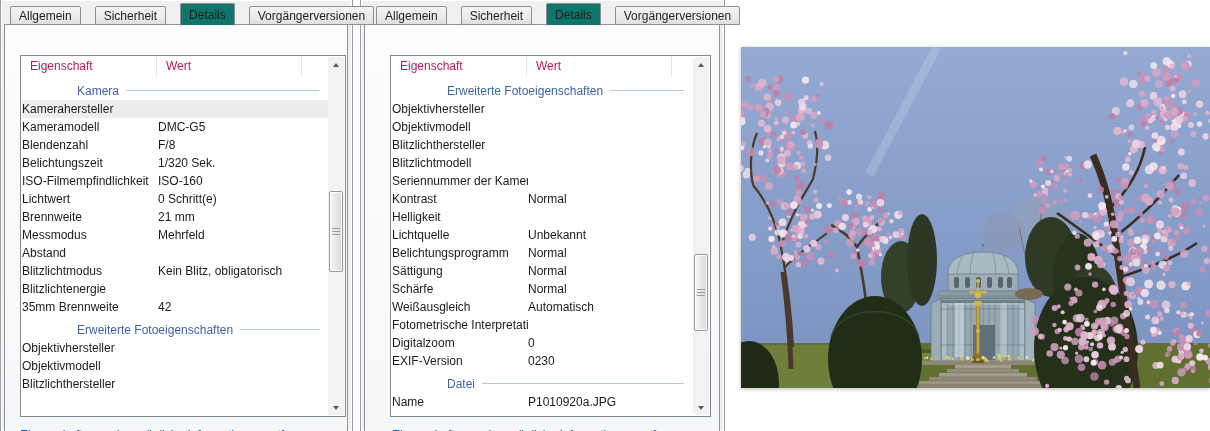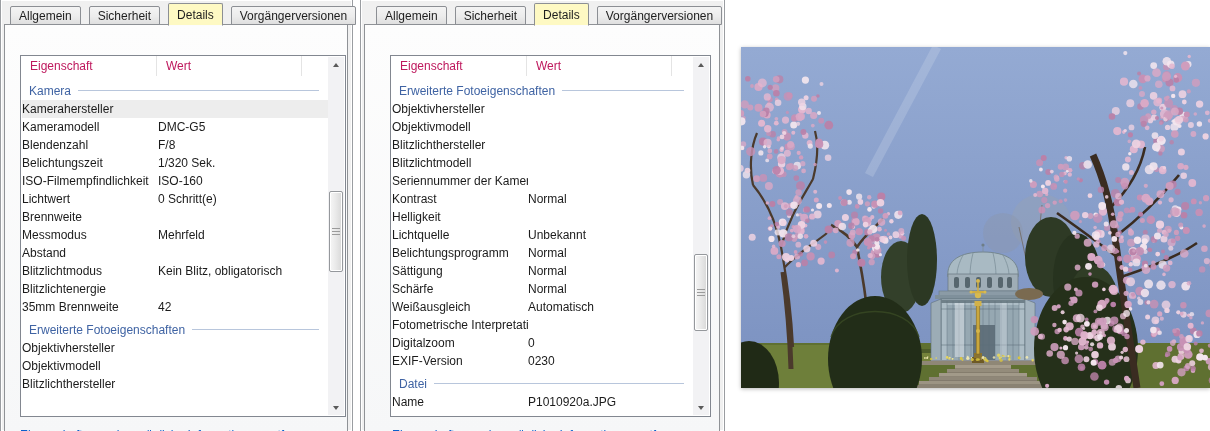--- a/index.html
+++ b/index.html
@@ -7,44 +7,44 @@
     font-family:"Liberation Sans", sans-serif; font-size:12px; color:var(--row-text,#1b1b1b); }
   .dialog { position:absolute; top:0; height:431px; background:var(--dialog-bg,#f0f0f0);
     border-left:1px solid #9a9da1; border-right:1px solid #9a9da1; box-shadow:0 0 0 1px #fff inset; }
   #dialog-left  { left:0;   width:353px; }
   #dialog-right { left:360px; width:365px; }
 
   
   .tabstrip { position:absolute; top:3px; display:flex; align-items:flex-end; height:22px; z-index:3; }
   #dialog-left  .tabstrip { left:9px; }
   #dialog-right .tabstrip { left:15px; }
-  .tab { height:19px; padding:2px 8px 12px 8px; margin-right:8px; background:linear-gradient(#f4f4f4,#ececec 55%,#dfdfdf);
+  .tab { height:19px; padding:2px 8px 12px 8px; margin-right:14px; background:linear-gradient(#f4f4f4,#ececec 55%,#dfdfdf);
     border:1px solid #8c8f94; border-radius:2px 2px 0 0; color:#1e1e1e; white-space:nowrap; cursor:default; }
-  .tab.active { height:23px; padding-top:4px; background:#fef9c3; border-bottom:1px solid #fcfcfc;
+  .tab.active { height:23px; padding-top:4px; background:#0f766e; border-bottom:1px solid #fcfcfc;
     margin-bottom:-1px; position:relative; z-index:4; }
 
   
   .tabpage { position:absolute; top:24px; bottom:-2px; left:3px; right:4px;
     background:linear-gradient(#fdfdfd,#f6f7f8); border:1px solid #8f9296; }
 
   
   .lv { position:absolute; top:30px; background:#fff; border:1px solid #828790; }
   #dialog-left  .lv { left:15px; width:326px; height:362px; }
   #dialog-right .lv { left:25px; width:321px; height:362px; }
   .lv-header { display:flex; height:20px; align-items:flex-start; color:#be185d; }
   .lv-header .hc { height:100%; display:flex; align-items:center; padding-left:9px;
     border-right:1px solid #e4e4e4; }
   .hc.c1 { width:136px; } .hc.c2 { width:145px; } .hc.c3 { flex:1; border-right:none; }
   .lv-rows { position:absolute; left:1px; right:17px; top:21px; bottom:1px; overflow:hidden; background:#fff; }
   .lv-row { display:flex; align-items:center; height:18px; white-space:nowrap; }
   .lv-label { width:136px; overflow:hidden; }
   .lv-value { flex:1; overflow:hidden; }
   .row-highlight { background:var(--highlight-row,#ededed); }
   .row-section { height:23px; padding-top:4px; }
-  .row-section .lv-label { color:var(--accent-section,#3f63a3); width:auto; padding-left:7px; }
+  .row-section .lv-label { color:var(--accent-section,#3f63a3); width:auto; padding-left:7px;margin-left:48px; }
   .row-section .sec-line { flex:1; height:1px; background:var(--section-line,#b8c6dc); margin:0 9px 0 7px; }
 
   
   .sbar { position:absolute; top:1px; bottom:1px; right:1px; width:16px; background:#f2f2f4;
     display:flex; flex-direction:column; }
   .sb-btn { height:16px; flex:none; display:flex; align-items:center; justify-content:center; }
   .arrow-up { width:0; height:0; border:3.5px solid transparent; border-bottom:4.5px solid #5a5a5a; margin-top:-4px; }
   .arrow-down { width:0; height:0; border:3.5px solid transparent; border-top:4.5px solid #5a5a5a; margin-bottom:-4px; }
   .sb-track { flex:1; position:relative; }
   .sb-thumb { position:absolute; left:1px; right:1px; border:1px solid #95989c; border-radius:2px;
@@ -120,20 +120,21 @@
 
           <div class="lv-row row-prop">
             <span class="lv-label">Lichtwert</span>
 
             <span class="lv-value">0 Schritt(e)</span>
           </div>
 
           <div class="lv-row row-prop">
             <span class="lv-label">Brennweite</span>
 
+            <span class="lv-value">21 mm</span>
           </div>
 
 
           <div class="lv-row row-prop">
             <span class="lv-label">Messmodus</span>
 
             <span class="lv-value">Mehrfeld</span>
           </div>
 
           <div class="lv-row row-prop">

